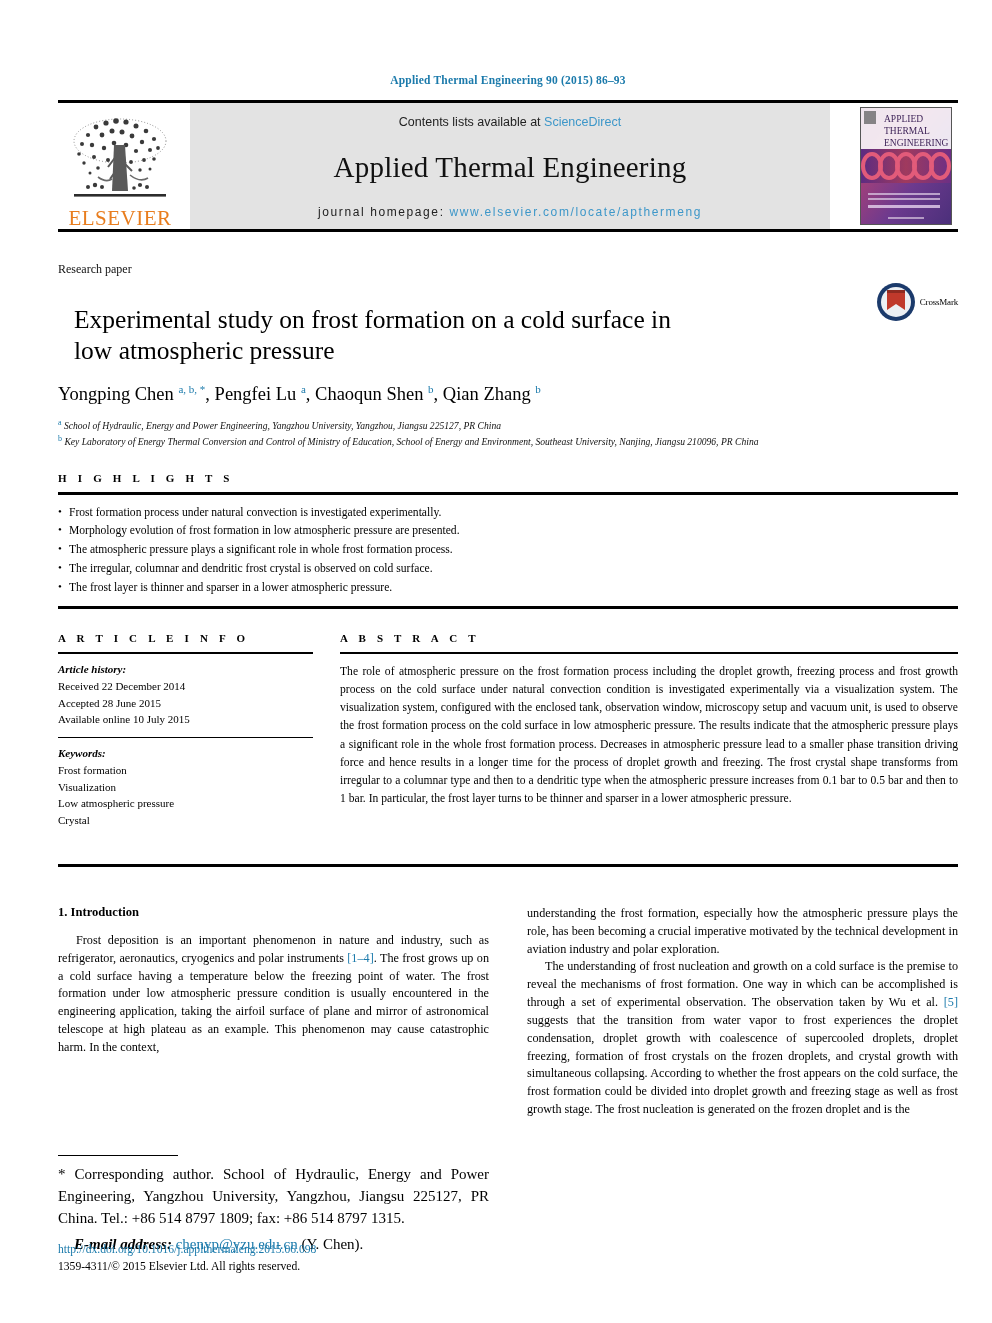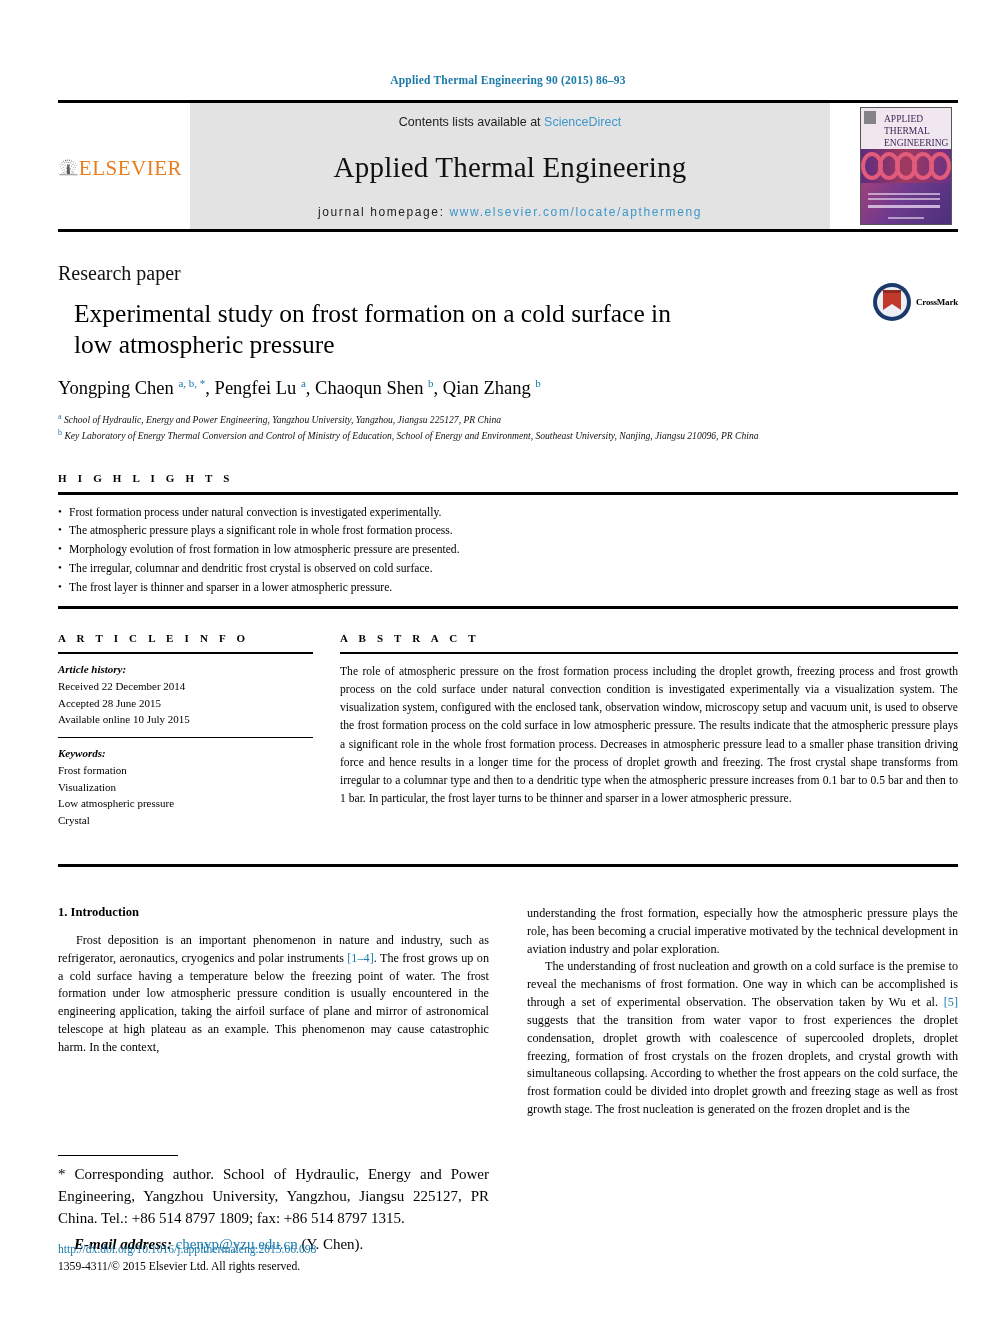--- a/index.html
+++ b/index.html
@@ -48,21 +48,21 @@
   }
   .masthead-body {
     display: flex;
     align-items: stretch;
     height: 126px;
   }
   .elsevier-block {
     width: 124px;
     flex: 0 0 124px;
     display: flex;
-    flex-direction: row;
+    flex-direction: column;
     align-items: center;
     justify-content: flex-end;
     padding-top: 4px;
     box-sizing: border-box;
   }
   .tree-svg { display:block; }
   .elsevier-word {
     font-family: "Liberation Serif", serif;
     font-size: 21px;
     letter-spacing: .5px;
@@ -115,23 +115,23 @@
     width: 900px;
   }
 
   
   .art-head {
     position: absolute;
     left: 46px; top: 262px;
     width: 900px;
   }
   .art-type {
-    font-size: 20px;
+    font-size: 12px;
     color: #111;
-    margin-bottom: 13px;
+    margin-bottom: 27px;
   }
   .art-title {
     font-size: 25.5px;
     line-height: 1.23;
     color: #000;
     width: 640px;
     margin: 0 0 16px 16px;
     font-weight: normal;
   }
   .authors {
@@ -155,21 +155,21 @@
 
   .crossmark {
     position: absolute;
     right: 0; top: 20px;
     display: flex;
     align-items: center;
     gap: 4px;
   }
   .crossmark-label {
     font-size: 9px;
-    font-weight: bold;
+    font-weight: normal;
     font-family: "Liberation Serif", serif;
     letter-spacing: -.2px;
   }
 
   
   .highlights {
     position: absolute;
     left: 46px; top: 472px;
     width: 900px;
   }
@@ -432,22 +432,22 @@
       <div><sup class="aff-mark">a</sup> <span>School of Hydraulic, Energy and Power Engineering, Yangzhou University, Yangzhou, Jiangsu 225127, PR China</span></div>
       <div><sup class="aff-mark">b</sup> <span>Key Laboratory of Energy Thermal Conversion and Control of Ministry of Education, School of Energy and Environment, Southeast University, Nanjing, Jiangsu 210096, PR China</span></div>
     </div>
   </div>
 
   <div class="highlights">
     <div class="sec-label">H I G H L I G H T S</div>
     <div class="rule-2"></div>
     <ul class="hl-list">
       <li>Frost formation process under natural convection is investigated experimentally.</li>
+      <li>Morphology evolution of frost formation in low atmospheric pressure are presented.</li>
       <li>The atmospheric pressure plays a significant role in whole frost formation process.</li>
-      <li>Morphology evolution of frost formation in low atmospheric pressure are presented.</li>
       <li>The irregular, columnar and dendritic frost crystal is observed on cold surface.</li>
       <li>The frost layer is thinner and sparser in a lower atmospheric pressure.</li>
     </ul>
     <div class="rule-2"></div>
   </div>
 
   <div class="infoabs">
     <div class="info-col">
       <div class="sec-label">A R T I C L E   I N F O</div>
       <div class="info-rule"></div>

